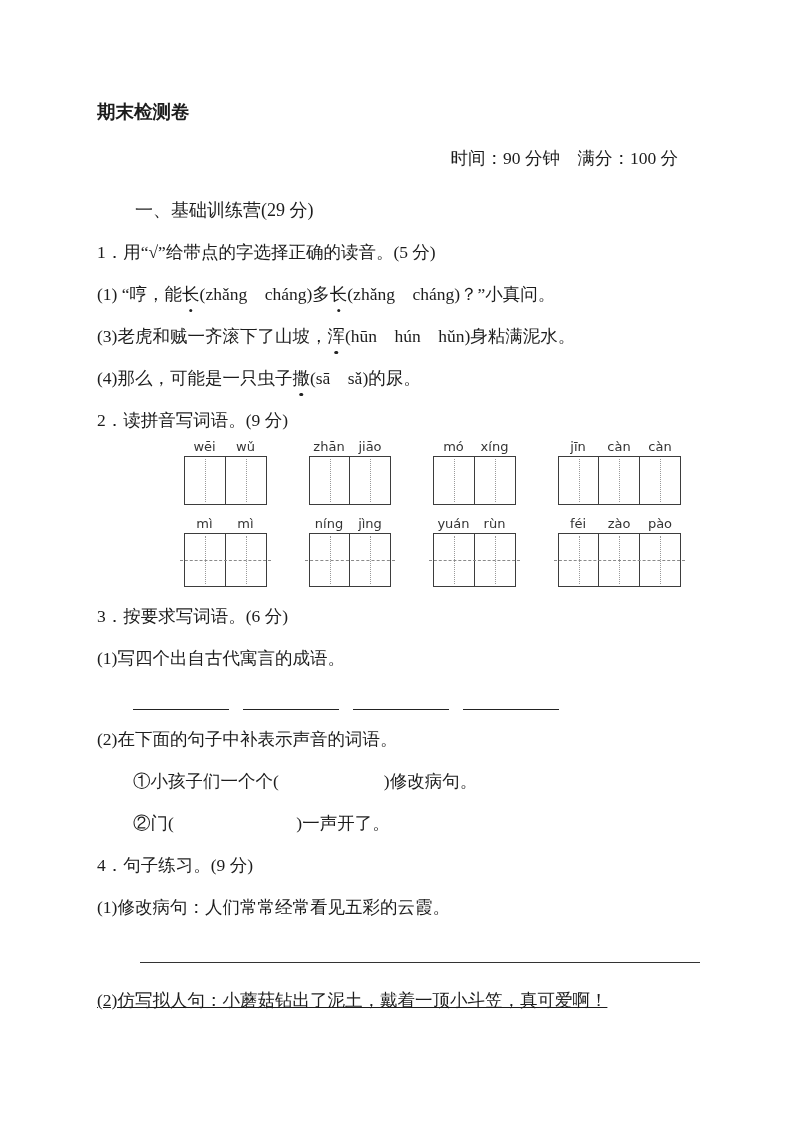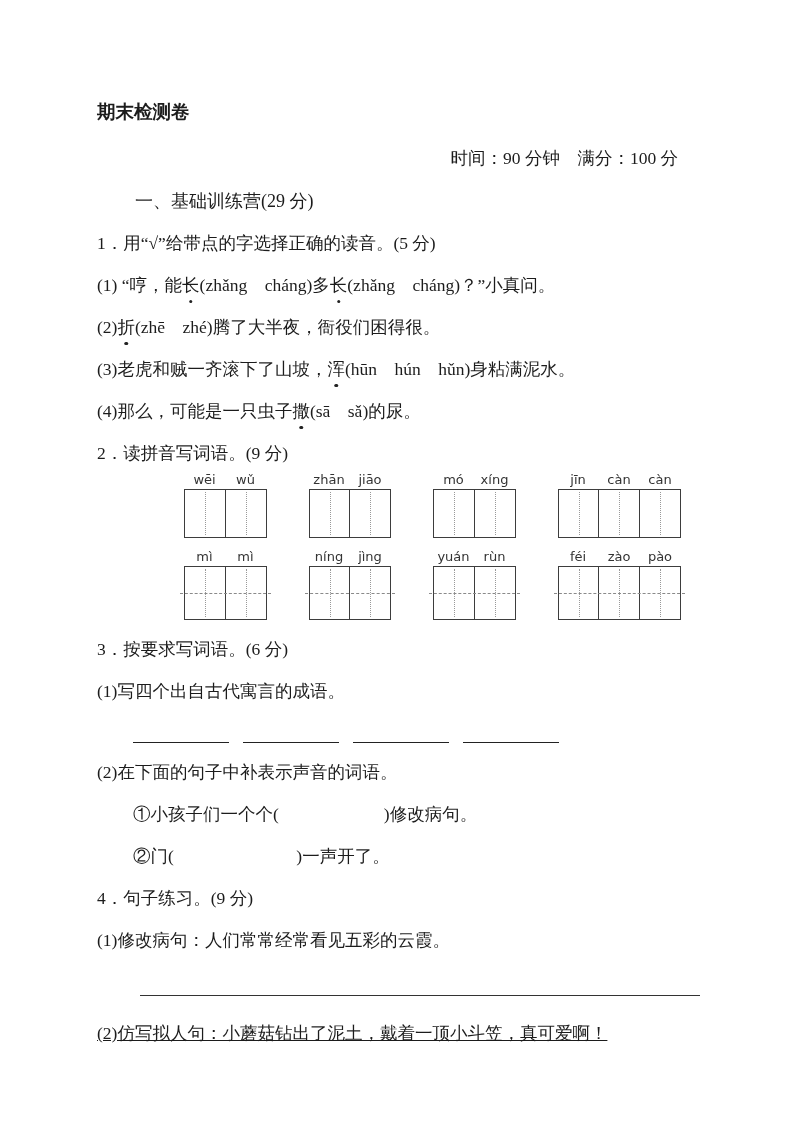--- a/index.html
+++ b/index.html
@@ -20,21 +20,21 @@
     line-height:24px;
     margin:0 40px 0 0;
   }
   .info-line{
     text-align:right;
     padding-right:55px;
     line-height:26px;
     margin-top:21px;
   }
   .section-head{
-    margin-top:17px;
+    margin-top:26px;
     margin-left:38px;
     font-size:18px;
     line-height:26px;
   }
   .line{line-height:26px;margin:16px 0 0 0;}
   .sub-line{margin-left:36px;}
   
   .dot{position:relative;display:inline-block;}
   .dot::after{
     content:"";
@@ -100,21 +100,20 @@
   <div class="title">期末检测卷</div>
 
   <div class="info-line">时间：90 分钟　满分：100 分</div>
 
   <div class="section-head">一、基础训练营(29 分)</div>
 
   <div class="line">1．用“√”给带点的字选择正确的读音。(5 分)</div>
 
   <div class="line"><span>(1) “哼，能</span><span class="dot">长</span><span>(zhǎng　cháng)多</span><span class="dot">长</span><span>(zhǎng　cháng)？”小真问。</span></div>
 
-  <div class="line"><span>(2)</span><span class="dot">折</span><span>(zhē　zhé)腾了大半夜，衙役们困得很。</span></div>
 
   <div class="line"><span>(3)老虎和贼一齐滚下了山坡，</span><span class="dot">浑</span><span>(hūn　hún　hǔn)身粘满泥水。</span></div>
 
   <div class="line"><span>(4)那么，可能是一只虫子</span><span class="dot">撒</span><span>(sā　sǎ)的尿。</span></div>
 
   <div class="line">2．读拼音写词语。(9 分)</div>
 
   <div class="pinyin-row r1">
     <div class="pgroup">
       <div class="plabels">

